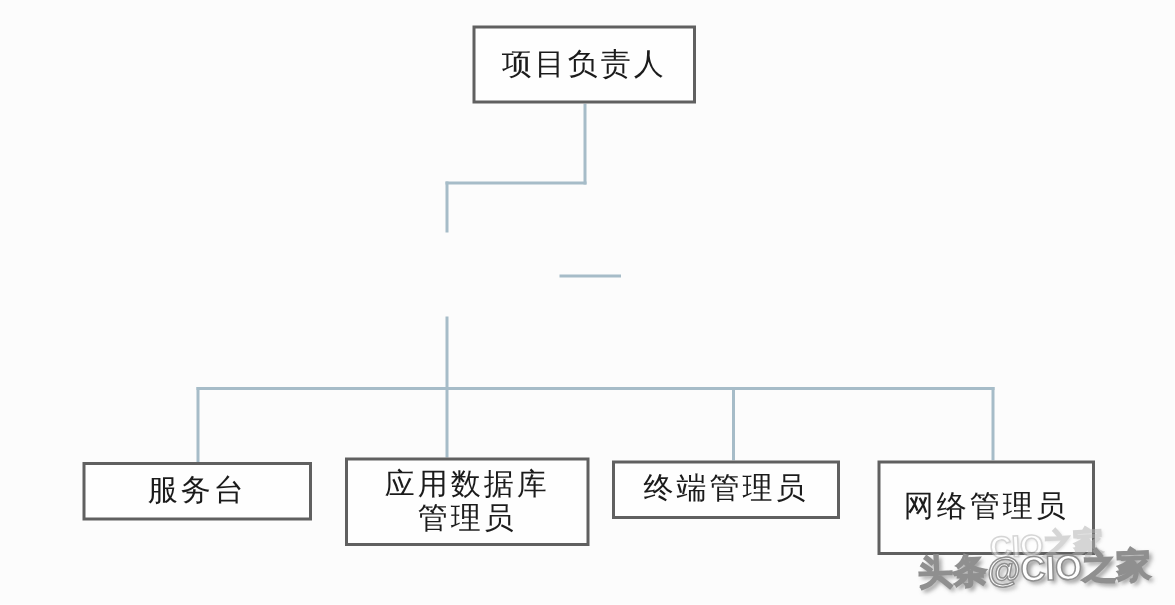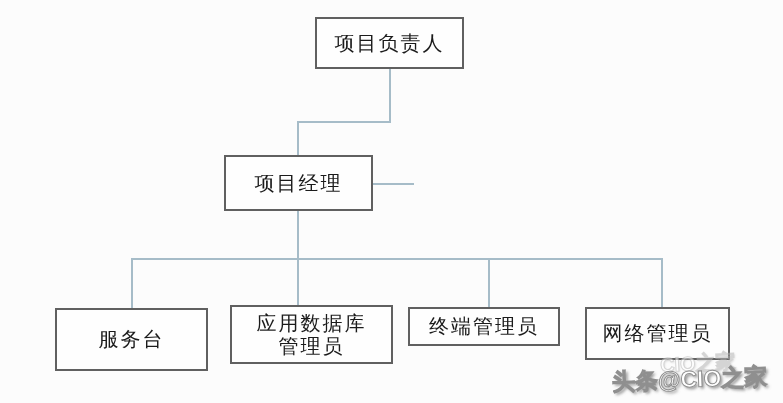--- a/index.html
+++ b/index.html
@@ -28,24 +28,24 @@
   .connector{
     position:absolute;
     background:var(--connector,#a6bcc8);
   }
   .connector.h{height:2px;}
   .connector.v{width:2px;}
   
   #n-project-leader {left:315px;top:17px; width:149px;height:52px;}
   #n-project-manager{left:224px;top:155px;width:149px;height:56px;}
   #n-tech-director  {left:414px;top:154px;width:149px;height:56px;}
-  #n-service-desk   {left:55px; top:308px;width:153px;height:63px;}
+  #n-service-desk   {left:55px; top:308px;width:153px;height:39px;}
   #n-app-db-admin   {left:230px;top:305px;width:163px;height:59px;}
   #n-terminal-admin {left:408px;top:307px;width:152px;height:39px;}
-  #n-network-admin  {left:585px;top:307px;width:145px;height:53px;}
+  #n-network-admin  {left:585px;top:307px;width:145px;height:63px;}
   
   #c-top-v1  {left:389px;top:69px; height:54px;}
   #c-top-h   {left:297px;top:121px;width:94px;}
   #c-top-v2  {left:297px;top:121px;height:34px;}
   #c-mid-h   {left:373px;top:183px;width:41px;}
   #c-main-v  {left:297px;top:211px;height:96px;}
   #c-rail-h  {left:131px;top:258px;width:532px;}
   #c-stub-1  {left:131px;top:258px;height:50px;}
   #c-stub-3  {left:488px;top:258px;height:49px;}
   #c-stub-4  {left:661px;top:258px;height:49px;}
@@ -86,23 +86,20 @@
   <div class="connector v" id="c-main-v"></div>
   <div class="connector h" id="c-rail-h"></div>
   <div class="connector v" id="c-stub-1"></div>
   <div class="connector v" id="c-stub-3"></div>
   <div class="connector v" id="c-stub-4"></div>
 
   <div class="node" id="n-project-leader">
     <span>项目负责人</span>
   </div>
 
-  <div class="node" id="n-project-manager">
-    <span>项目经理</span>
-  </div>
 
 
   <div class="node" id="n-service-desk">
     <span>服务台</span>
   </div>
 
   <div class="node" id="n-app-db-admin">
     <span>应用数据库</span>
     <span>管理员</span>
   </div>

